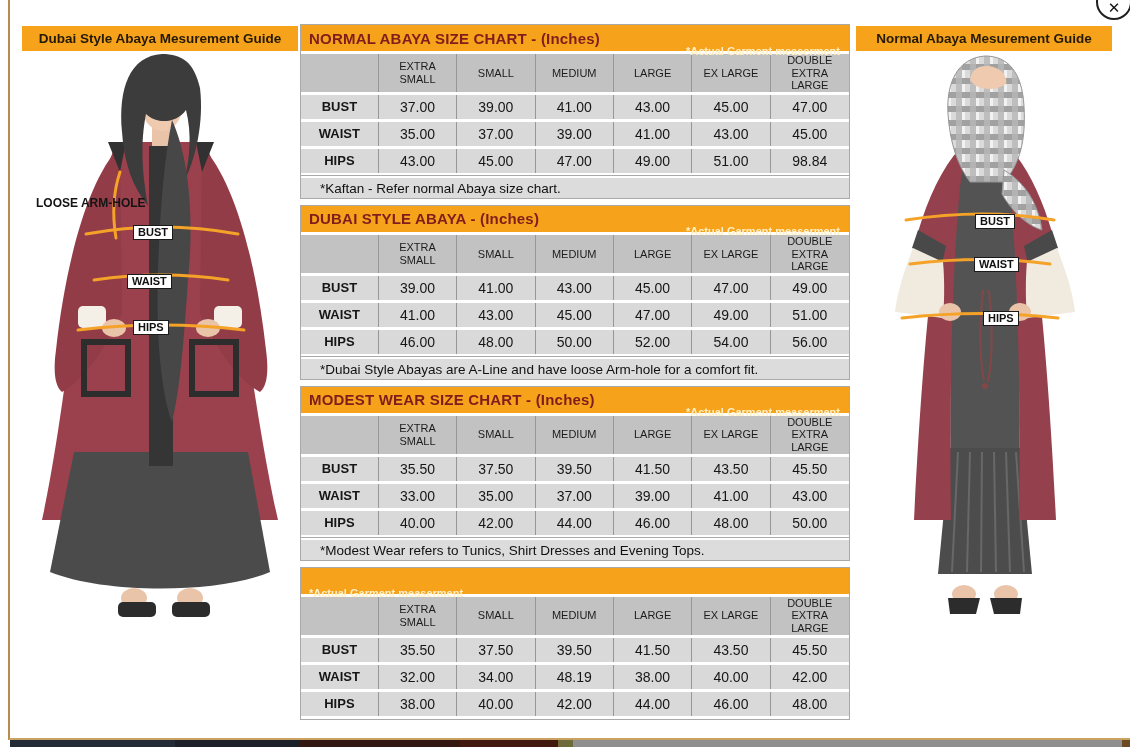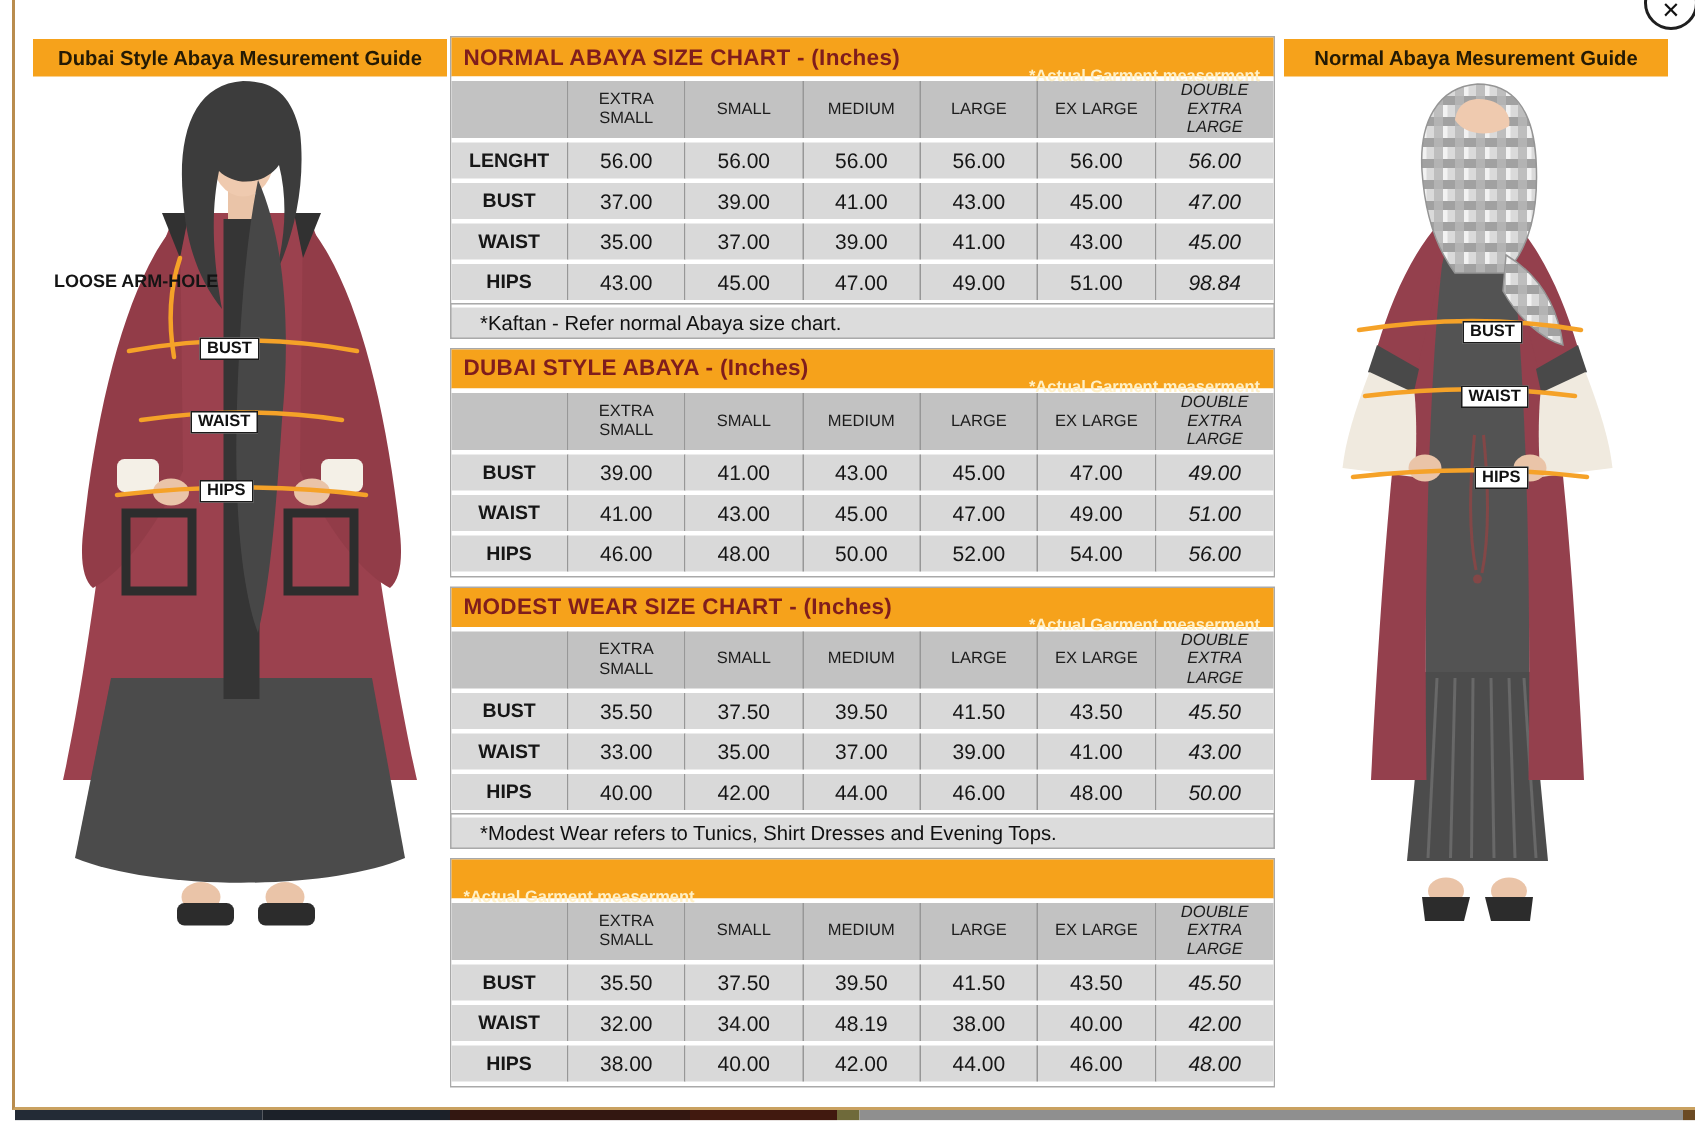--- a/index.html
+++ b/index.html
@@ -27,21 +27,21 @@
   
   .charts-col{position:absolute;left:300px;top:24px;width:550px;display:flex;flex-direction:column;}
   .size-section{border:1px solid #a9a9a9;background:#fff;margin-bottom:6px;}
   .sec-head{background:#f6a21b;height:26px;display:flex;align-items:center;justify-content:space-between;
             padding:0 9px 0 8px;}
   .sec-title{color:#7f1d1d;font-size:15px;font-weight:700;letter-spacing:.2px;}
   .sec-tag{color:#fff0c6;font-size:11px;font-weight:700;margin-top:25px;}
   .size-table{width:100%;border-collapse:separate;border-spacing:0 3px;table-layout:fixed;background:#fff;}
   .size-table th,.size-table td{border-right:1px solid #979797;text-align:center;vertical-align:middle;
                                 overflow:hidden;}
-  .size-table th:last-child,.size-table td:last-child{border-right:none;font-style:italic;}
+  .size-table th:last-child,.size-table td:last-child{border-right:none;}
   .size-table .col-h{background:#c2c2c2;height:26px;font-size:11px;font-weight:400;color:#1c1c1c;
                      line-height:1.15;padding:0 2px;}
   .size-table .row-h{background:#d9d9d9;height:24px;font-size:13px;font-weight:700;color:#161616;}
   .size-table .val{background:#d9d9d9;height:24px;font-size:14px;color:#161616;}
   .sec-note{background:#dcdcdc;border-top:2px solid #fff;outline:1px solid #aaa;height:22px;
             line-height:22px;padding-left:19px;font-size:13.5px;color:#101010;}
 
   
   .figure{position:absolute;z-index:2;}
   .figure.left{left:22px;top:50px;width:276px;height:580px;}
@@ -119,21 +119,21 @@
         <rect x="150" y="552" width="38" height="15" rx="5" fill="#1d1d1d"></rect>
 
         <g stroke="#F59B18" stroke-width="3" fill="none" stroke-linecap="round">
           <path d="M98,122 Q88,152 94,188"></path>
           <path d="M64,184 Q140,170 216,184"></path>
           <path d="M72,230 Q140,220 206,230"></path>
           <path d="M56,280 Q140,270 222,280"></path>
         </g>
       </g>
     </svg>
-    <span class="plain-tag" style="left:14px;top:130px;">LOOSE ARM-HOLE</span>
+    <span class="plain-tag" style="left:14px;top:146px;">LOOSE ARM-HOLE</span>
     <span class="tag-box" style="left:111px;top:175px;">BUST</span>
     <span class="tag-box" style="left:105px;top:224px;">WAIST</span>
     <span class="tag-box" style="left:111px;top:270px;">HIPS</span>
   </div>
 
   <div class="figure right">
     <svg width="254" height="572" viewBox="0 0 254 572">
       <defs>
         <pattern id="plaid" width="14" height="14" patternUnits="userSpaceOnUse">
           <rect width="14" height="14" fill="#d8d8d8"></rect>
@@ -222,29 +222,20 @@
               <th class="col-h">EXTRA SMALL</th>
               <th class="col-h">SMALL</th>
               <th class="col-h">MEDIUM</th>
               <th class="col-h">LARGE</th>
               <th class="col-h">EX LARGE</th>
               <th class="col-h">DOUBLE EXTRA LARGE</th>
             </tr>
           </thead>
         <tbody>
             <tr>
-              <th class="row-h">LENGHT</th>
-              <td class="val">56.00</td>
-              <td class="val">56.00</td>
-              <td class="val">56.00</td>
-              <td class="val">56.00</td>
-              <td class="val">56.00</td>
-              <td class="val">56.00</td>
-            </tr>
-            <tr>
               <th class="row-h">BUST</th>
               <td class="val">37.00</td>
               <td class="val">39.00</td>
               <td class="val">41.00</td>
               <td class="val">43.00</td>
               <td class="val">45.00</td>
               <td class="val">47.00</td>
             </tr>
             <tr>
               <th class="row-h">WAIST</th>
@@ -318,20 +309,21 @@
               <th class="row-h">HIPS</th>
               <td class="val">46.00</td>
               <td class="val">48.00</td>
               <td class="val">50.00</td>
               <td class="val">52.00</td>
               <td class="val">54.00</td>
               <td class="val">56.00</td>
             </tr>
           </tbody>
       </table>
+      <div class="sec-note">*Dubai Style Abayas are A-Line and have loose Arm-hole for a comfort fit.</div>
     </section>
 
     <section class="size-section">
       <div class="sec-head">
         <span class="sec-title">MODEST WEAR SIZE CHART - (Inches)</span>
         <span class="sec-tag">*Actual Garment measerment</span>
       </div>
       <table class="size-table">
         <colgroup>
           <col style="width:14.2%">

